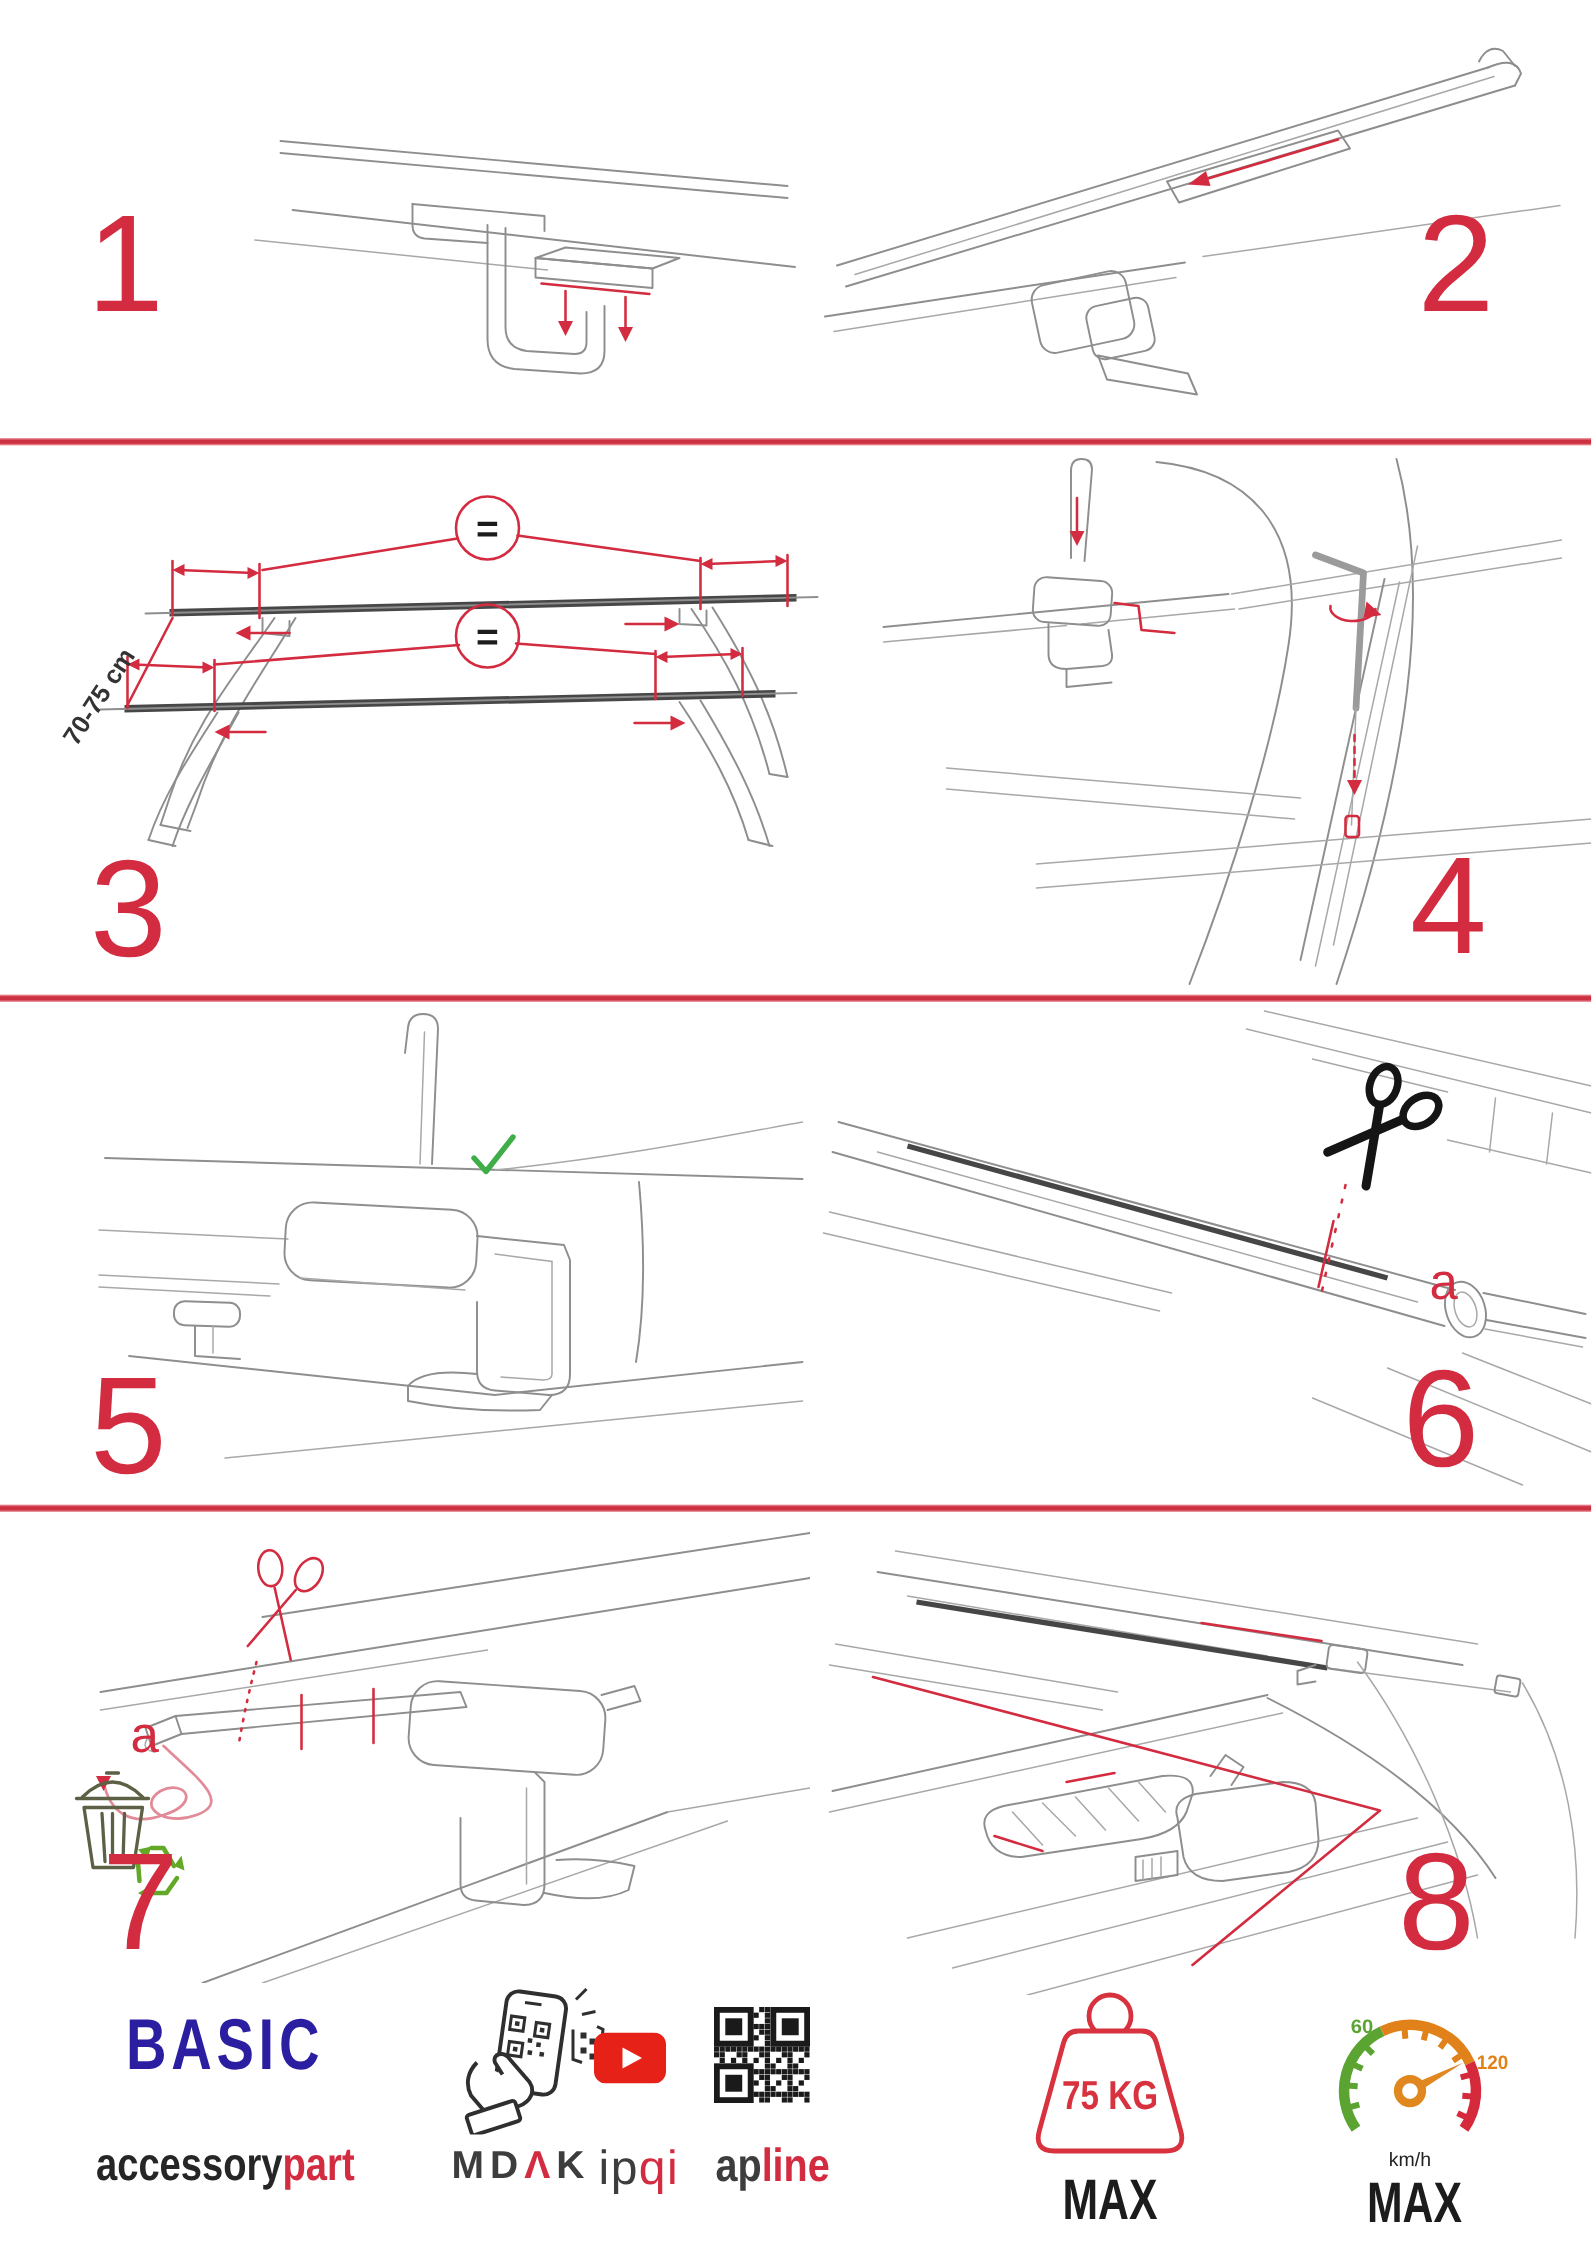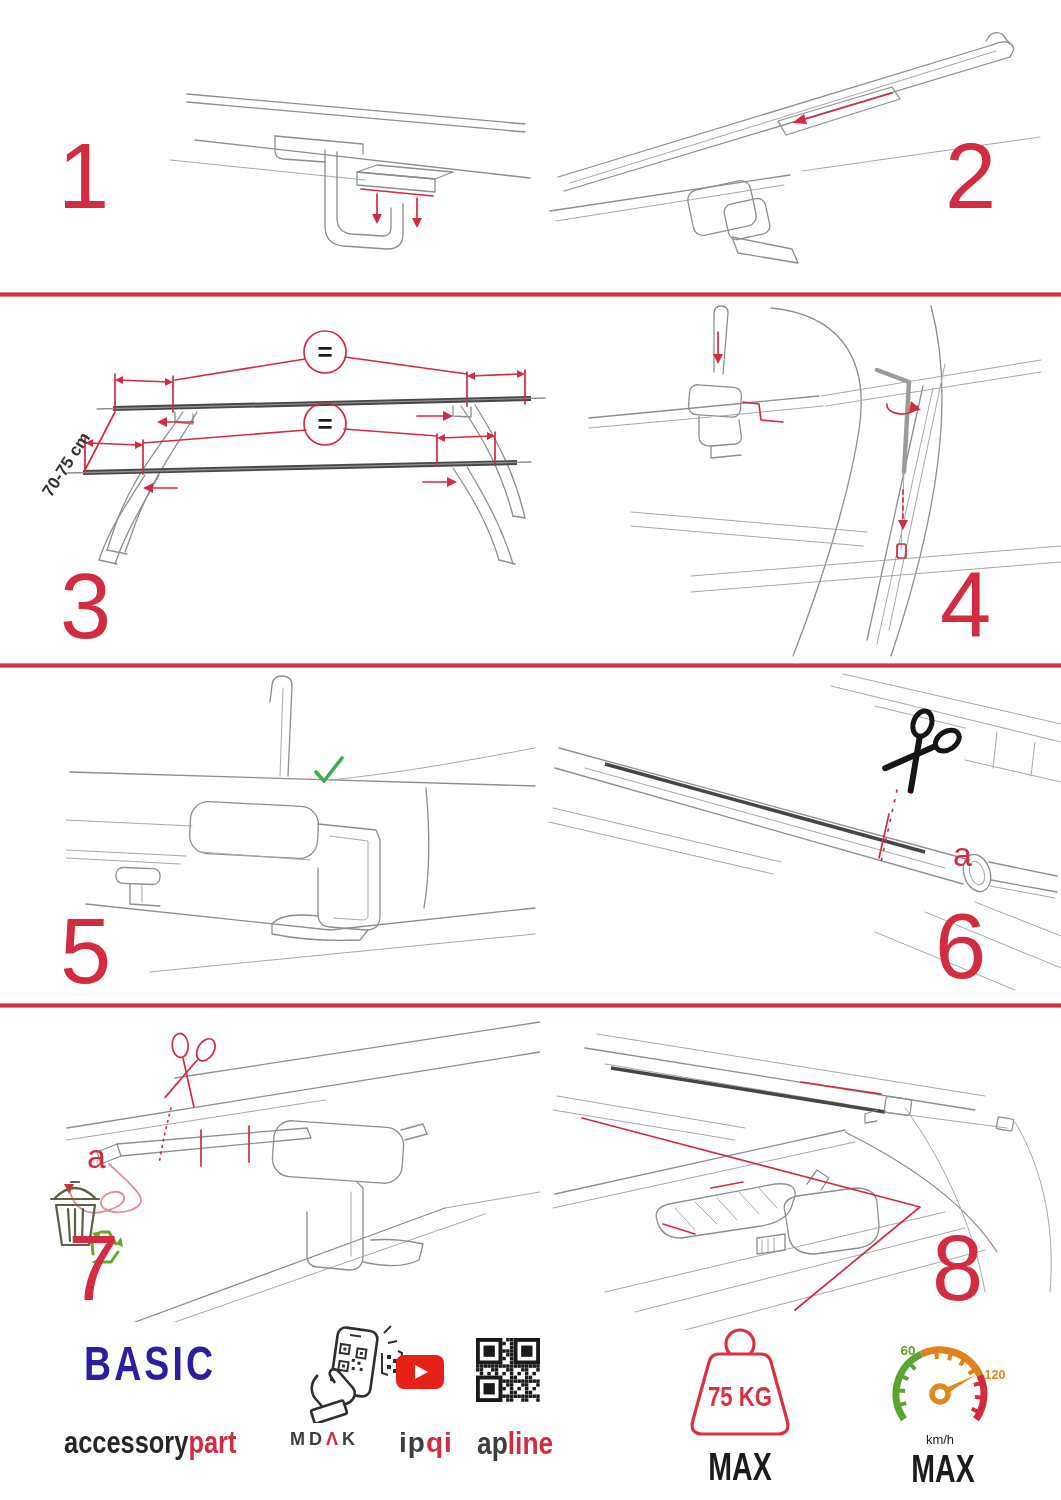--- a/index.html
+++ b/index.html
@@ -25,22 +25,22 @@
   svg text{font-family:"Liberation Sans",sans-serif;}
   .eqtext{font-weight:700;font-size:26px;fill:#1c1c1c;text-anchor:middle;}
   .alabel{font-size:34px;fill:#d32b3f;}
   .measure{font-size:17px;font-weight:600;fill:#333;}
   
   .brand-basic{position:absolute;left:84px;top:1340px;color:#2b1ea0;font-size:48px;font-weight:600;
                letter-spacing:4px;transform:scaleX(0.78);transform-origin:left top;line-height:1;}
   .brand-sub{position:absolute;left:64px;top:1427px;font-size:31px;font-weight:700;line-height:1;
              transform:scaleX(0.82);transform-origin:left top;color:#262626;}
   .partner{position:absolute;font-weight:700;line-height:1;color:#3d3d3d;transform-origin:left top;}
-  .p-mdak{left:290px;top:1430px;font-size:18px;letter-spacing:4px;}
-  .p-ipqi{left:399px;top:1429px;font-size:28px;font-weight:700;letter-spacing:1px;}
+  .p-mdak{left:301px;top:1430px;font-size:26px;letter-spacing:4px;}
+  .p-ipqi{left:399px;top:1429px;font-size:32px;font-weight:400;letter-spacing:1px;}
   .p-apline{left:477px;top:1428px;font-size:31px;transform:scaleX(0.85);}
   .redtxt{color:#d32b3f;}
   .max-label{position:absolute;text-align:center;font-size:38px;font-weight:600;color:#1c1c1c;
              transform:scaleX(0.75);line-height:1;}
 </style>
 </head>
 <body>
 
 <div class="page">
 

